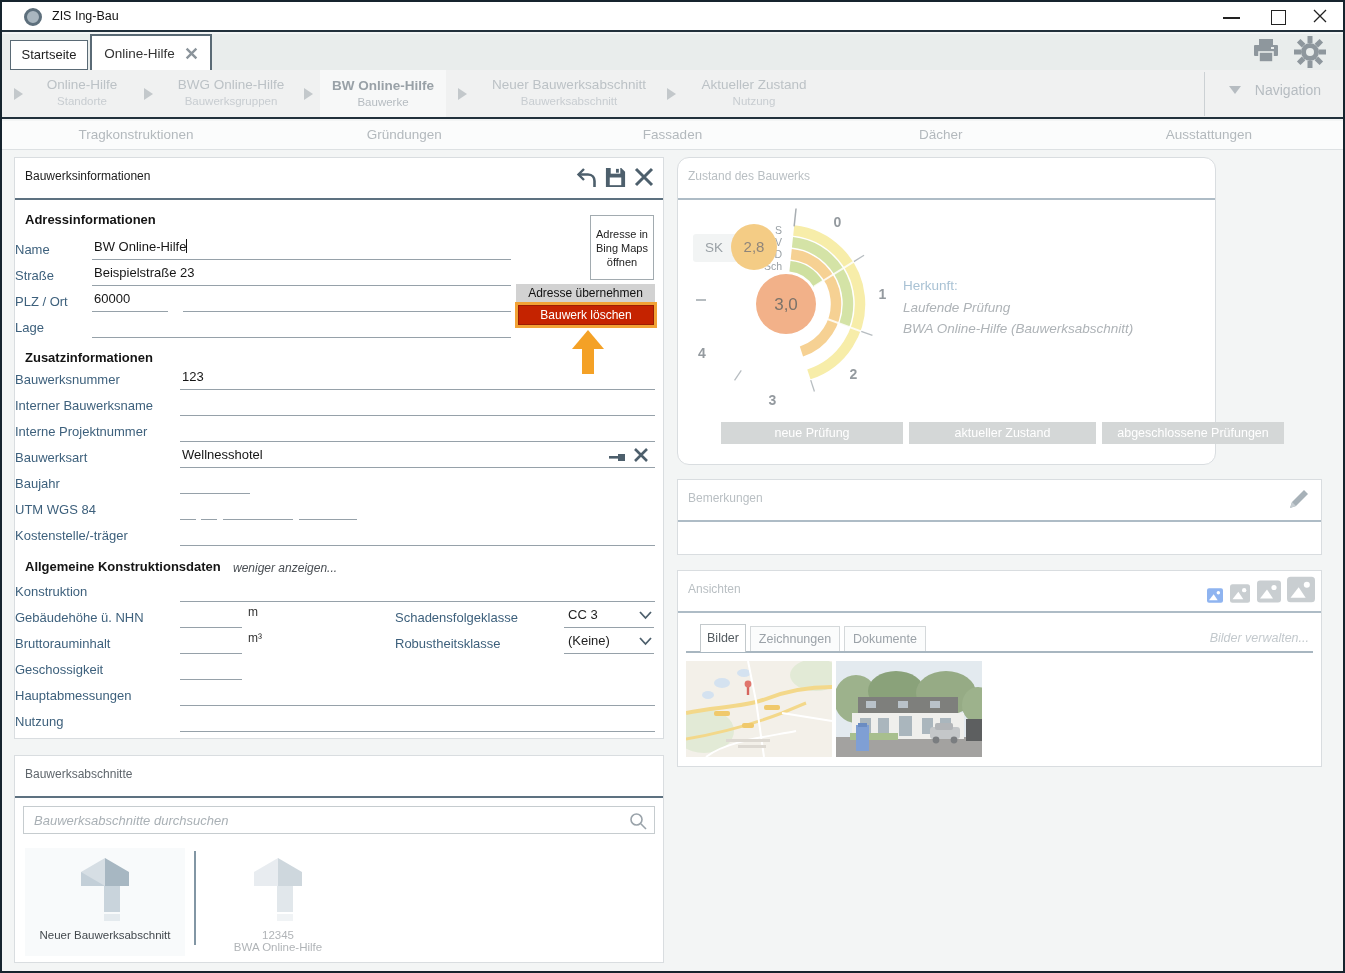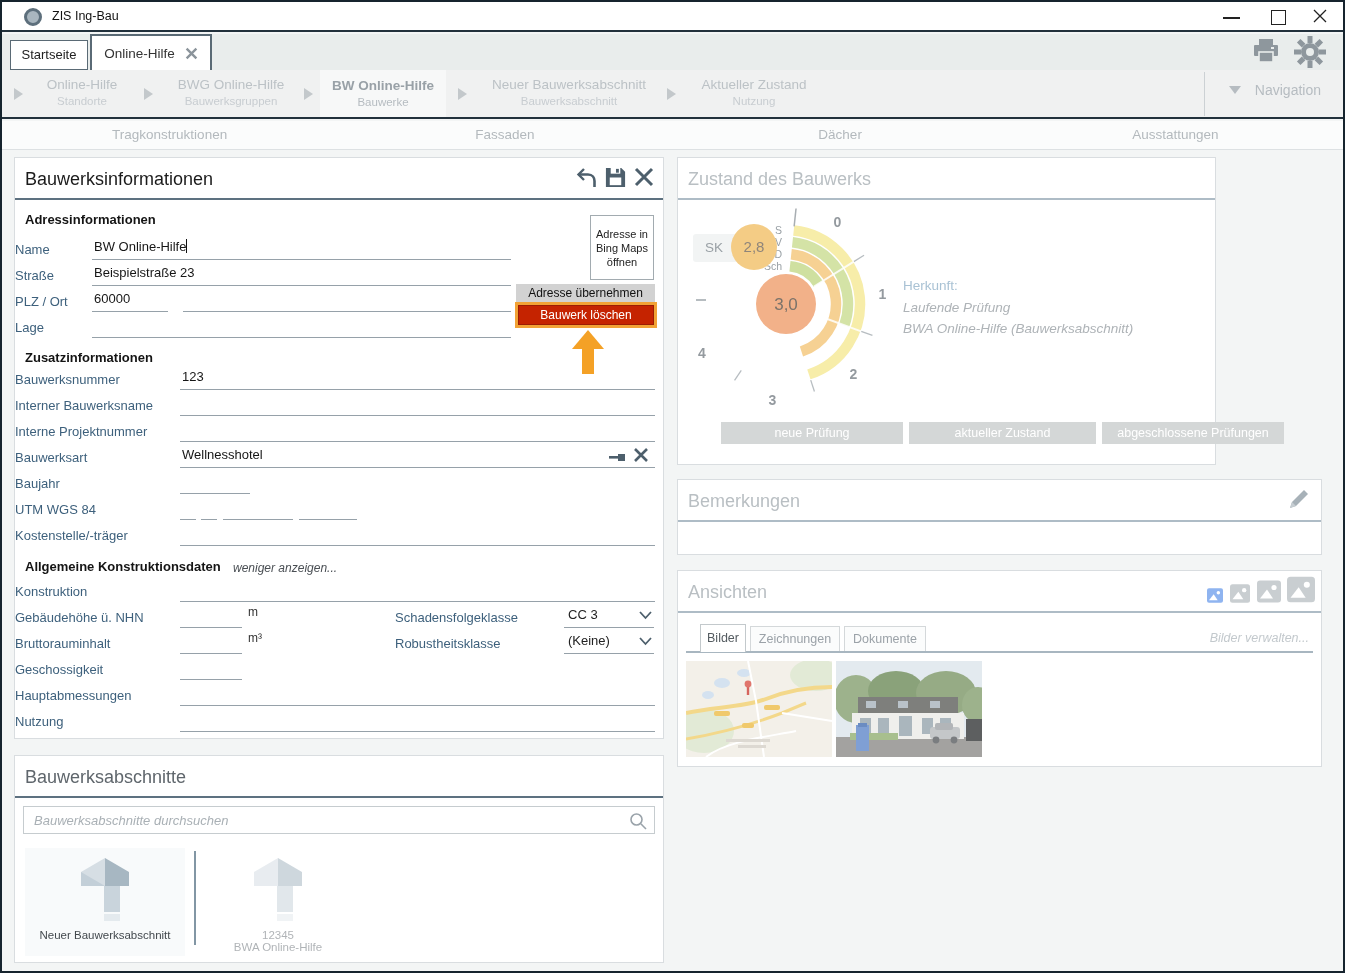--- a/index.html
+++ b/index.html
@@ -45,21 +45,21 @@
               border-right:6px solid transparent; }
 
   
   .catrow { position:absolute; left:0; top:119px; right:0; height:29px; background:#fbfcfc;
             border-bottom:1px solid #dde1e3; display:flex; }
   .catrow span { flex:1; text-align:center; line-height:28px; font-size:13.5px; color:#b3b9bd; }
 
   
   .panel { position:absolute; background:#fff; border:1px solid #d9dde0; }
   .p-head { position:absolute; left:0; top:0; right:0; height:40px; }
-  .p-title { position:absolute; left:10px; top:11px; font-size:18px; }
+  .p-title { position:absolute; left:10px; top:11px; font-size:12px; }
   .hline-strong { position:absolute; left:0; right:0; top:40px; height:2px; background:#5d7180; }
   .hline-dim { position:absolute; left:0; right:0; top:40px; height:2px; background:#aebcc6; }
 
   .lbl { position:absolute; text-align:left; white-space:nowrap; font-size:13px; color:#3d607c; }
   .fld { position:absolute; height:21px; border-bottom:1px solid #96a1a9; font-size:13px; color:#161616; padding-left:2px; }
   .heading { position:absolute; font-size:13px; font-weight:bold; color:#141414; white-space:nowrap; }
   .caret { display:inline-block; width:1px; height:14px; background:#111; vertical-align:-2px; }
 
   .btn-bing { position:absolute; left:575px; top:57px; width:64px; height:65px; background:#fff;
               border:1px solid #a2abb0; font-size:11px; color:#222; text-align:center;
@@ -191,20 +191,21 @@
     </div>
     <div class="navdivider"></div>
     <div class="navtool">
       <div class="tri-down"></div>
       <span>Navigation</span>
     </div>
   </div>
 
   <div class="catrow">
     <span>Tragkonstruktionen</span>
+    <span>Gründungen</span>
     <span>Fassaden</span>
     <span>Dächer</span>
     <span>Ausstattungen</span>
   </div>
 
   <div class="panel" style="left:12px; top:155px; width:650px; height:582px;">
     <div class="p-head">
       <div class="p-title" style="color:#1b1b1b;">Bauwerksinformationen</div>
       <div style="position:absolute; right:64px; top:8px;">
         <svg width="24" height="24" viewBox="0 0 24 24">
@@ -335,21 +336,21 @@
         <polygon points="4,20 28,6 28,34 4,34" fill="#d6dee4"></polygon>
         <polygon points="28,6 52,20 52,34 28,34" fill="#a7b7c2"></polygon>
         <rect x="27" y="34" width="16" height="26" fill="#c9d4dc"></rect>
         <rect x="27" y="62" width="16" height="7" fill="#e4eaee"></rect>
       </svg>
       <div class="tlabel" style="color:#6f767c;">12345</div>
       <div class="tlabel" style="color:#6f767c; margin-top:0;">BWA Online-Hilfe</div>
     </div>
   </div>
 
-  <div class="panel" style="left:675px; top:155px; width:539px; height:308px;">
+  <div class="panel" style="left:675px; top:155px; width:539px; height:308px;border-radius:12px;">
     <div class="p-title dim-title">Zustand des Bauwerks</div>
     <div class="hline-dim"></div>
     <div class="gauge-wrap">
       <svg id="gauge-svg" width="210" height="205" viewBox="0 0 210 205">
           <path d="M107.73510628180635 22.405379742747783 A74 74 0 0 1 122.86725758374612 166.37818220584137" stroke="#f7eda9" stroke-width="10.5" fill="none"></path>
           <path d="M106.48076472259451 34.339642487167055 A62 62 0 0 1 158.26094248872633 117.20524888619146" stroke="#d4e3a6" stroke-width="10.5" fill="none"></path>
           <path d="M105.22642316338268 46.27390523158633 A50 50 0 0 1 115.45084971874738 143.55282581475768" stroke="#f6d193" stroke-width="10.5" fill="none"></path>
           <path d="M103.97208160417082 58.20816797600561 A38 38 0 0 1 132.22582765394418 75.86306795913822" stroke="#cfe0a0" stroke-width="10.5" fill="none"></path>
           <text x="96" y="26" text-anchor="end" font-size="10.5" fill="#99a0a5" font-family="Liberation Sans, sans-serif">S</text>
           <text x="96" y="38" text-anchor="end" font-size="10.5" fill="#99a0a5" font-family="Liberation Sans, sans-serif">V</text>

